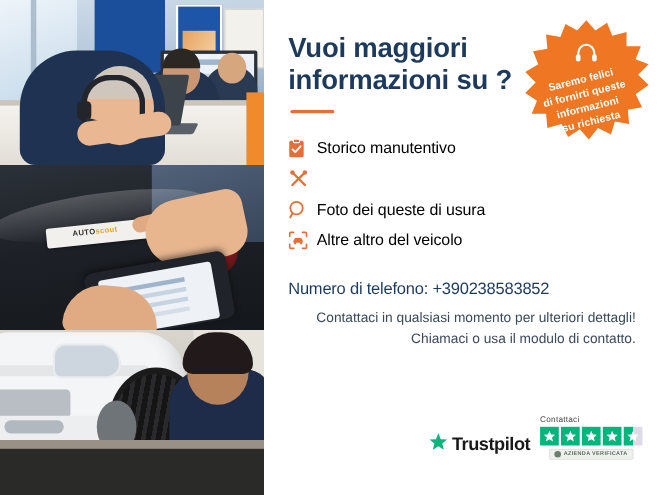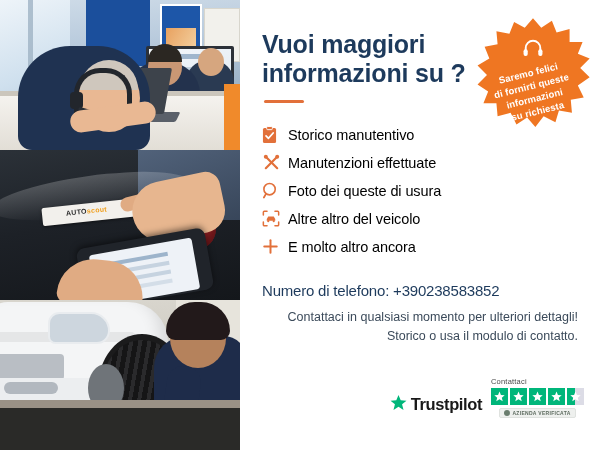--- a/index.html
+++ b/index.html
@@ -275,21 +275,20 @@
         <span class="fic">
           <svg width="19" height="19" viewBox="0 0 20 20" aria-hidden="true">
             <g stroke="#e2703a" stroke-width="2.3" stroke-linecap="round">
               <path d="M4 4 L16 16"></path>
               <path d="M16 4 L4 16"></path>
             </g>
             <circle cx="4" cy="4" r="2.1" fill="#e2703a"></circle>
             <circle cx="16" cy="4" r="2.1" fill="#e2703a"></circle>
           </svg>
         </span>
-        <span class="flabel">Manutenzioni effettuate</span>
       </li>
 
       <li class="feature">
         <span class="fic">
           <svg width="17" height="17" viewBox="0 0 18 18" aria-hidden="true">
             <circle cx="8" cy="7.6" r="6" fill="none" stroke="#e2703a" stroke-width="1.7"></circle>
             <path d="M4.2 12.6 L2 16.4" stroke="#e2703a" stroke-width="1.9" stroke-linecap="round"></path>
           </svg>
         </span>
         <span class="flabel">Foto dei queste di usura</span>
@@ -305,38 +304,27 @@
               <path d="M17.6 12.8 V15.7 a1 1 0 0 1-1 1 H13.7"></path>
             </g>
             <path d="M5 11.4 h9 v-2 l-1.6-2.6 h-5.8 L5 9.4 Z" fill="#e2703a"></path>
             <circle cx="6.6" cy="11.8" r="1.1" fill="#e2703a"></circle>
             <circle cx="12.4" cy="11.8" r="1.1" fill="#e2703a"></circle>
           </svg>
         </span>
         <span class="flabel">Altre altro del veicolo</span>
       </li>
 
-      <li class="feature">
-        <span class="fic">
-          <svg width="17" height="17" viewBox="0 0 18 18" aria-hidden="true">
-            <g stroke="#e2703a" stroke-width="2.1" stroke-linecap="round">
-              <path d="M9 2.4 V15.6"></path>
-              <path d="M2.4 9 H15.6"></path>
-            </g>
-          </svg>
-        </span>
-        <span class="flabel">E molto altro ancora</span>
-      </li>
     </ul>
 
     <div class="phone">Numero di telefono: +390238583852</div>
 
     <div class="contact">
       <div>Contattaci in qualsiasi momento per ulteriori dettagli!</div>
-      <div>Storico o usa il modulo di contatto.</div>
+      <div>Chiamaci o usa il modulo di contatto.</div>
     </div>
 
     <div class="tp">
       <div class="tp-brand">
         <span>
           <svg width="17" height="17" viewBox="0 0 20 19" aria-hidden="true">
             <path fill="#00b67a" d="M10 0.6 L12.6 6.9 L19.4 7.3 L14.2 11.6 L15.9 18.2 L10 14.5 L4.1 18.2 L5.8 11.6 L0.6 7.3 L7.4 6.9 Z"></path>
           </svg>
         </span>
         <span class="tp-name">Trustpilot</span>

